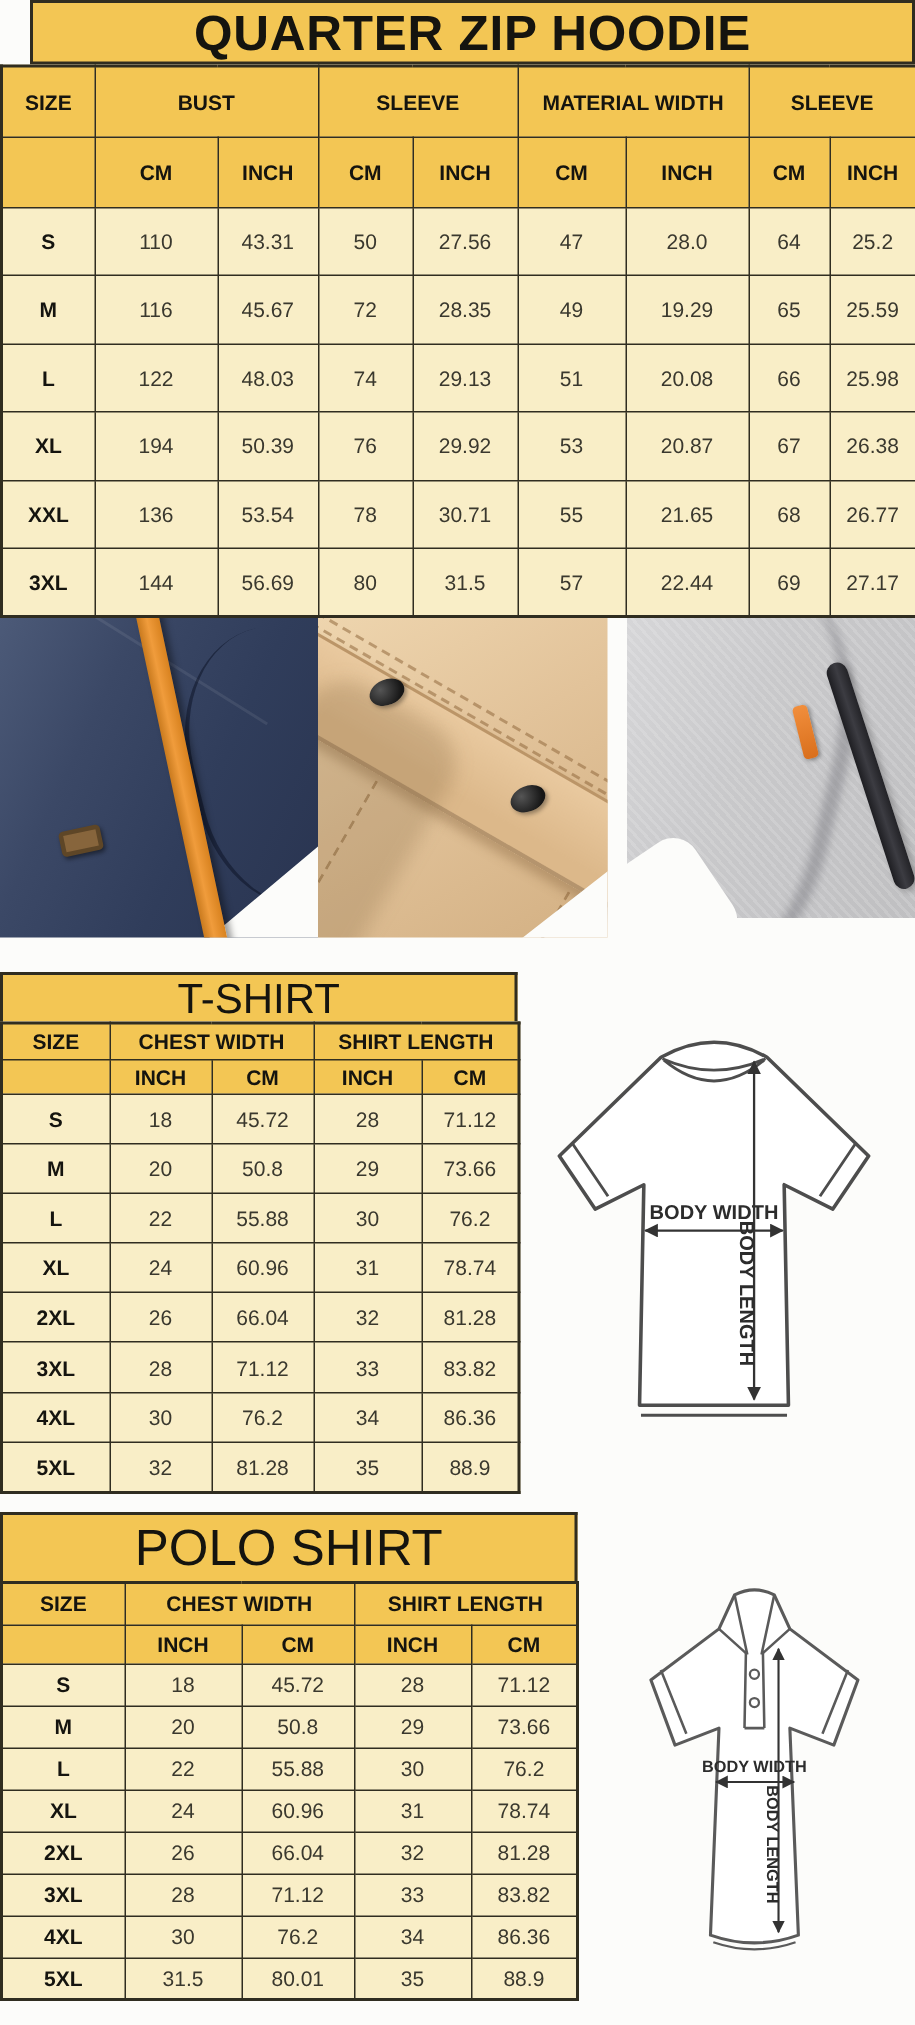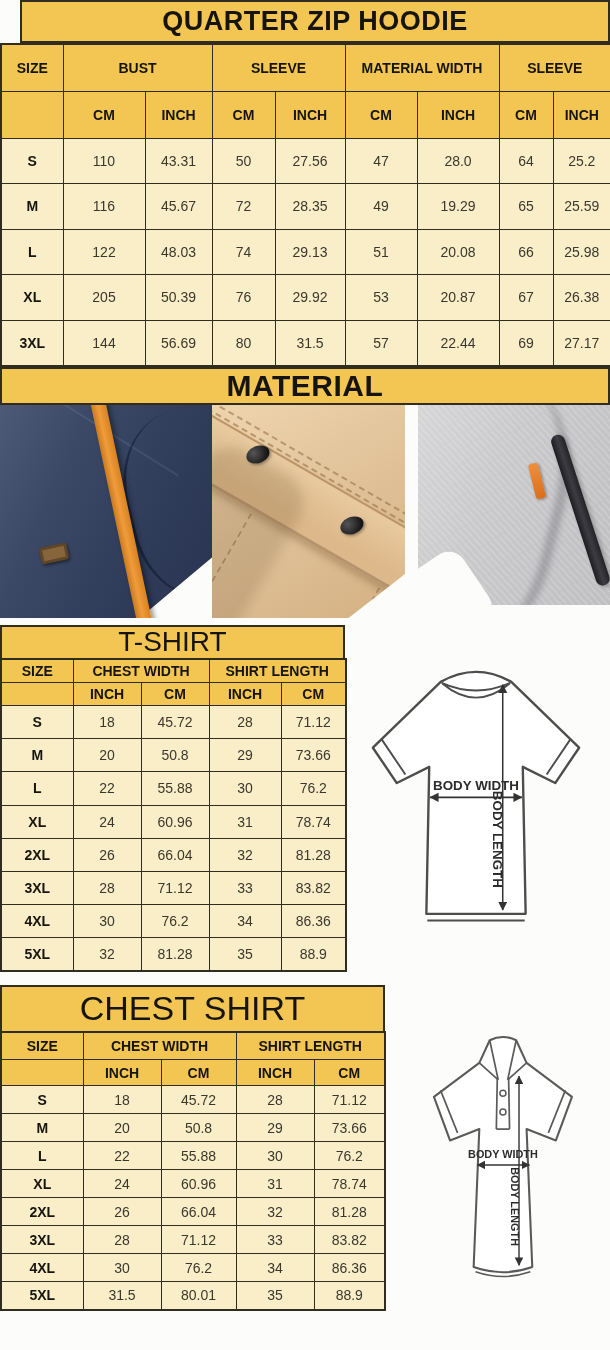--- a/index.html
+++ b/index.html
@@ -10,21 +10,21 @@
     --num:#3a382e;
     --paper:#fcfcfa;
   }
   *{box-sizing:border-box;margin:0;padding:0;}
   body{font-family:"Liberation Sans",sans-serif;background:#888;}
   .canvas{width:610px;height:1350px;background:var(--paper);overflow:hidden;position:relative;margin:0 auto;}
 
   
   .band{background:var(--yellow);border:2px solid var(--line);display:flex;align-items:center;justify-content:center;color:var(--ink);}
   .band.bold{font-weight:700;}
-  .hoodie-title{height:43px;font-size:27px;letter-spacing:.5px;margin-left:20px;}
+  .hoodie-title{height:43px;font-size:33px;letter-spacing:.5px;margin-left:20px;}
   .material-title{height:38px;font-size:30px;letter-spacing:.5px;}
   .tee-title{height:33px;font-size:28px;font-weight:400;border-bottom:none;}
   .polo-title{height:46px;font-size:34px;font-weight:400;border-bottom:none;}
 
   
   table.grid{border-collapse:collapse;table-layout:fixed;background:var(--cream);}
   table.grid th,table.grid td{border:1.5px solid var(--line);text-align:center;vertical-align:middle;padding:0;}
   table.grid thead th{background:var(--yellow);color:var(--ink);font-weight:700;}
   table.grid tbody th{font-weight:700;color:var(--ink);}
   table.grid tbody td{font-weight:400;color:var(--num);}
@@ -40,21 +40,21 @@
   .tee-grid thead tr.unit-row{height:23px;}
   .tee-grid tbody tr{height:33.2px;}
 
   .polo-grid{width:385px;font-size:14px;}
   .polo-grid thead tr.group-row{height:28px;}
   .polo-grid thead tr.unit-row{height:26px;}
   .polo-grid tbody tr{height:28px;}
 
   .tee-wrap{width:345px;}
   .polo-wrap{width:385px;}
-  .tee-block{position:relative;margin-top:6px;height:352px;}
+  .tee-block{position:relative;margin-top:22px;height:352px;}
   .polo-block{position:relative;margin-top:8px;height:328px;}
   .tee-diagram-box{position:absolute;left:350px;top:28px;}
   .polo-diagram-box{position:absolute;left:398px;top:42px;}
 
   
   .photos{height:214px;display:flex;background:var(--paper);}
   .photo{position:relative;overflow:hidden;flex:none;}
 
   .photo-navy{width:212px;height:213px;background:linear-gradient(115deg,#4c5a78 0%,#3b4866 30%,#303d5b 62%,#293450 100%);}
   .navy-fold{position:absolute;left:-30px;top:10px;width:200px;height:90px;border-top:2px solid rgba(255,255,255,.08);transform:rotate(32deg);}
@@ -152,46 +152,56 @@
             <td>48.03</td>
             <td>74</td>
             <td>29.13</td>
             <td>51</td>
             <td>20.08</td>
             <td>66</td>
             <td>25.98</td>
           </tr>
           <tr>
             <th>XL</th>
-            <td>205</td>
+            <td>194</td>
             <td>50.39</td>
             <td>76</td>
             <td>29.92</td>
             <td>53</td>
             <td>20.87</td>
             <td>67</td>
             <td>26.38</td>
+          </tr>
+          <tr>
+            <th>XXL</th>
+            <td>136</td>
+            <td>53.54</td>
+            <td>78</td>
+            <td>30.71</td>
+            <td>55</td>
+            <td>21.65</td>
+            <td>68</td>
+            <td>26.77</td>
           </tr>
           <tr>
             <th>3XL</th>
             <td>144</td>
             <td>56.69</td>
             <td>80</td>
             <td>31.5</td>
             <td>57</td>
             <td>22.44</td>
             <td>69</td>
             <td>27.17</td>
           </tr>
         </tbody>
     </table>
   </section>
 
   <section>
-    <div class="band bold material-title">MATERIAL</div>
     <div class="photos">
       <figure class="photo photo-navy">
         <div class="navy-fold"></div>
         <div class="navy-pocket-curve"></div>
         <div class="navy-white-corner"></div>
         <div class="navy-strap"></div>
         <div class="navy-buckle"></div>
       </figure>
       <figure class="photo photo-khaki">
         <div class="khaki-rot">
@@ -318,21 +328,21 @@
         <g>
           <line x1="160" y1="30" x2="160" y2="266" stroke="#333" stroke-width="1.6" marker-start="url(#tee-ah)" marker-end="url(#tee-ah)"></line>
           <text class="diag-label" font-size="14" text-anchor="middle" transform="rotate(90 150 192)" x="150" y="192">BODY LENGTH</text>
         </g>
       </svg>
     </div>
   </section>
 
   <section class="polo-block">
     <div class="polo-wrap">
-      <div class="band polo-title">CHEST SHIRT</div>
+      <div class="band polo-title">POLO SHIRT</div>
       <table class="grid polo-grid">
         <colgroup>
           <col style="width:82px">
             <col style="width:78px">
             <col style="width:75px">
           <col style="width:78px">
             <col style="width:71px">
         </colgroup>
         <thead>
           <tr class="group-row">

